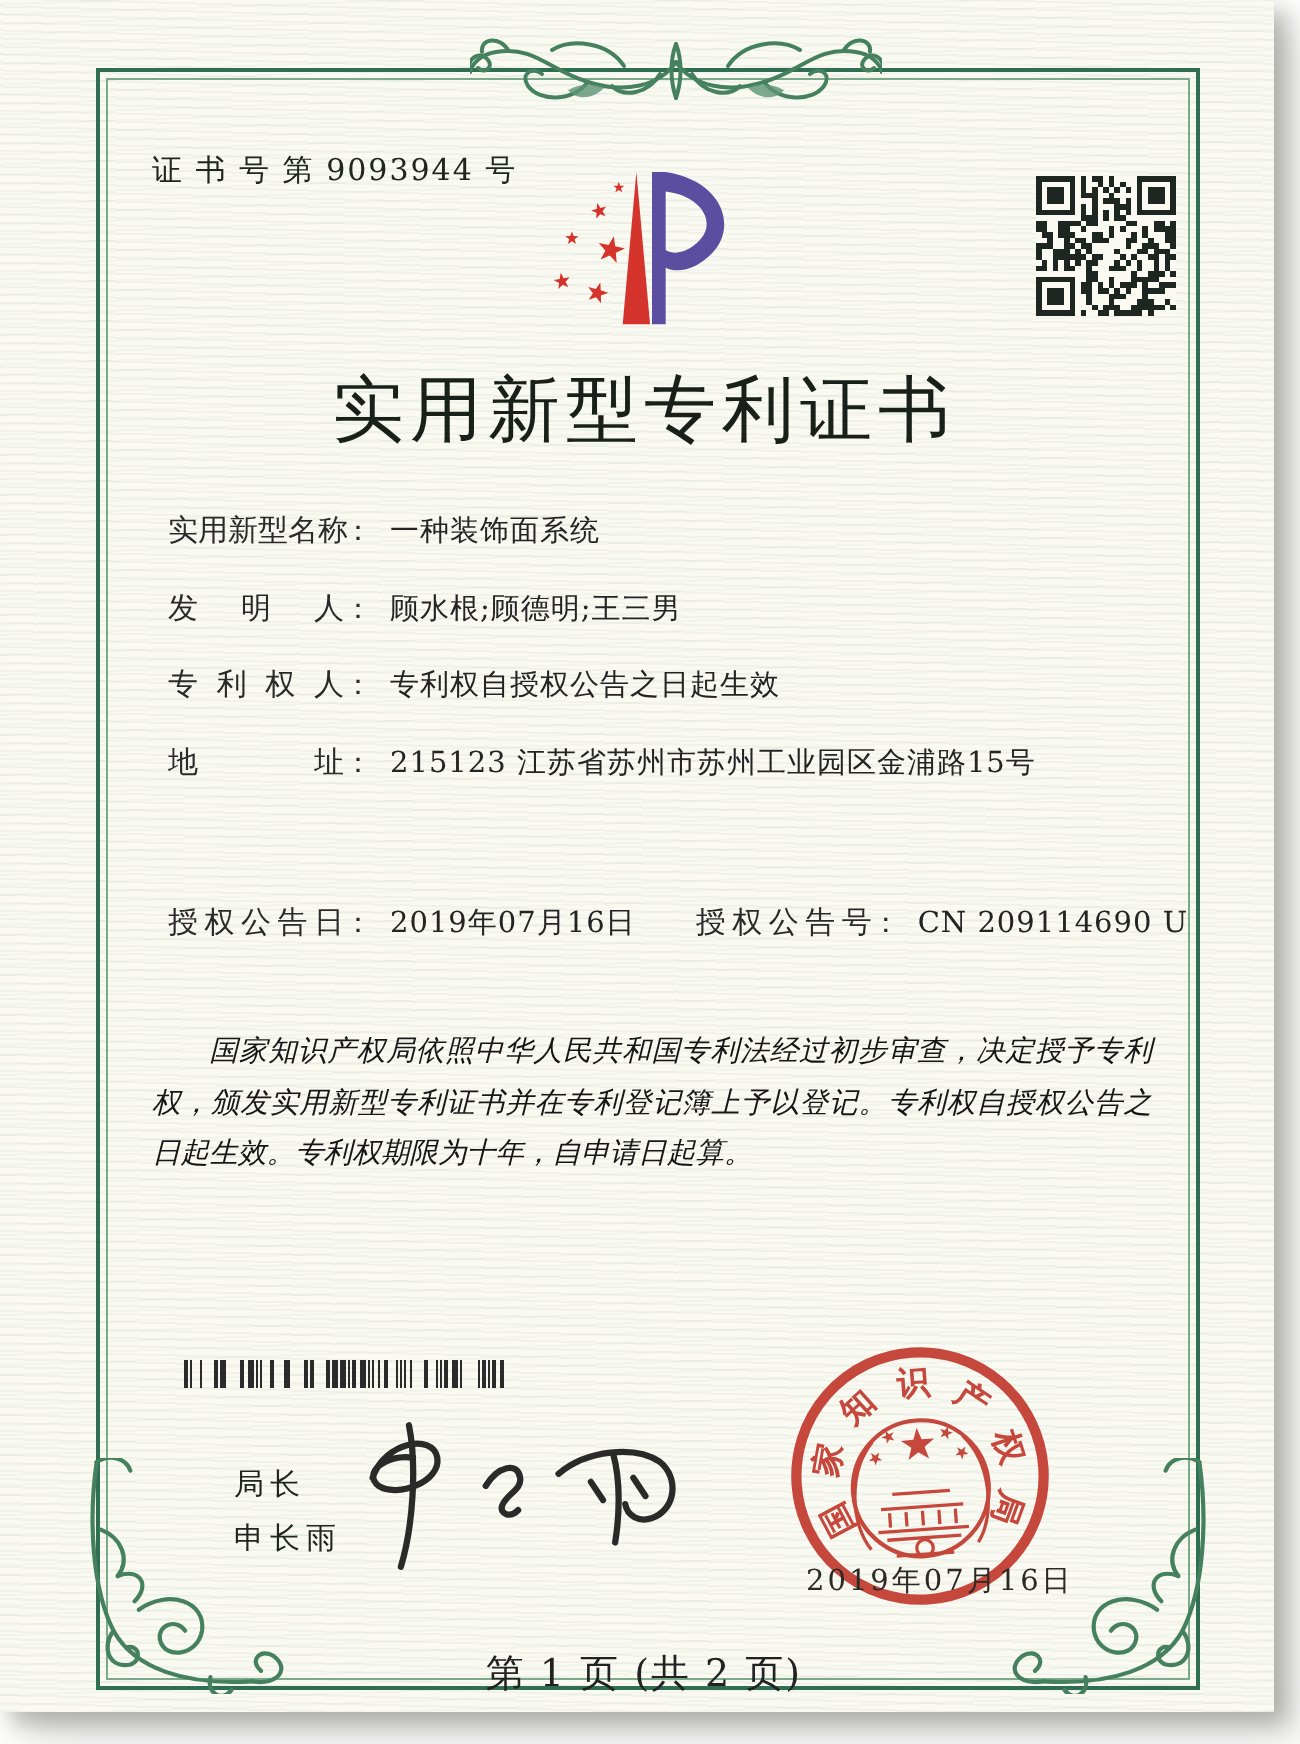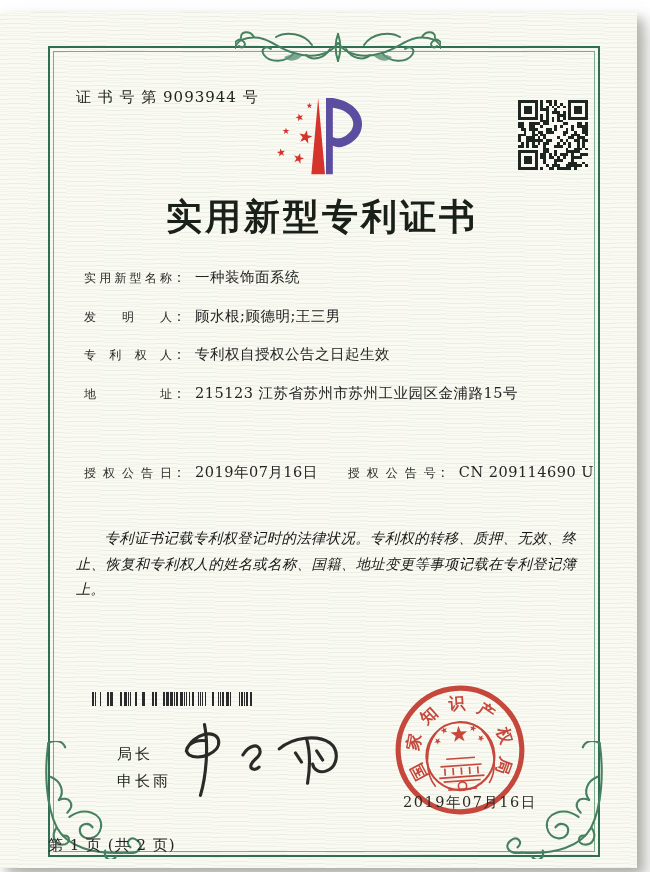--- a/index.html
+++ b/index.html
@@ -1,56 +1,56 @@
 <!DOCTYPE html>
 <html><head>
 <meta charset="utf-8">
 <style>
   html,body{margin:0;padding:0;background:#ffffff;}
   .canvas{position:relative;width:650px;height:872px;background:#ffffff;overflow:hidden;
           font-family:"DejaVu Serif","Liberation Serif",serif;}
-  .paper{position:absolute;left:0;top:12px;width:637px;height:856px;background-color:#fbfaf2;
+  .paper{position:absolute;left:0;top:0;width:637px;height:856px;background-color:#fbfaf2;
          background-image:
            repeating-linear-gradient(1.5deg, rgba(124,168,138,.09) 0 1px, rgba(0,0,0,0) 1px 4px),
            repeating-linear-gradient(-2deg, rgba(124,168,138,.06) 0 1px, rgba(0,0,0,0) 1px 5px);
          box-shadow: 6px 6px 10px rgba(125,125,118,.5), 13px 13px 20px rgba(160,160,152,.35);}
   .b-outer{position:absolute;left:48px;top:34px;width:548px;height:807px;border:2px solid #2f6e52;}
   .b-inner{position:absolute;inset:3px;border:1px solid #7aa98c;}
   .abs{position:absolute;}
   .flourish-top{left:235px;top:8px;width:206px;height:52px;}
   .corner{width:118px;height:118px;top:729px;}
   .corner-l{left:42px;}
   .corner-r{left:488px;transform:scaleX(-1);}
   .orn{stroke:#46815f;stroke-width:2;fill:none;stroke-linecap:round;}
   .cert-no{left:76px;top:76px;font-size:15px;letter-spacing:1px;color:#20251f;}
   .logo{left:272px;top:84px;width:108px;height:84px;}
   .qr{left:518px;top:88px;width:70px;height:70px;}
-  .title{left:48px;top:181px;width:548px;text-align:center;font-size:36px;font-weight:bold;
+  .title{left:48px;top:181px;width:548px;text-align:center;font-size:36px;font-weight:normal;
          letter-spacing:3px;color:#182019;}
   .fields{left:84px;top:256px;width:486px;}
   .field-row{height:38.7px;font-size:14.5px;color:#242424;white-space:nowrap;}
   .pair{display:inline-block;}
   .pair2{margin-left:30px;margin-top:41px;}
   .flabel{display:inline-block;width:88px;text-align:justify;text-align-last:justify;
-          font-size:12px;color:#2a2a2a;}
+          font-size:15px;color:#2a2a2a;}
   .fcolon{margin-right:9px;font-size:14px;color:#2a2a2a;}
   .fvalue{letter-spacing:.5px;}
   .body-text{left:76px;top:514px;width:500px;font-size:14.3px;line-height:25.5px;
              text-align:justify;color:#161616;font-style:italic;}
   .body-text p{margin:0;text-indent:2em;}
   .barcode{left:92px;top:680px;width:162px;height:14px;}
   .director{left:93px;top:729px;font-size:15px;line-height:27px;letter-spacing:3px;color:#20251f;margin-left:24px;}
   .director div{white-space:nowrap;}
   .sig{left:158px;top:702px;width:192px;height:90px;}
   .sig path{stroke:#2a2a28;stroke-width:3.1;fill:none;stroke-linecap:round;stroke-linejoin:round;}
   .seal{left:392px;top:670px;width:136px;height:136px;transform:rotate(-4deg);opacity:.93;}
   .seal .rd{stroke:#c23b30;fill:none;}
   .seal-ch{font-size:16px;font-weight:bold;fill:#c23b30;font-family:"DejaVu Serif","Liberation Serif",serif;}
   .seal-date{left:403px;top:781px;font-size:14.5px;letter-spacing:1.5px;color:#2c2a26;z-index:5;}
-  .footer{left:48px;top:824px;width:548px;text-align:left;font-size:15px;color:#222;letter-spacing:1px;}
+  .footer{left:48px;top:824px;width:548px;text-align:center;font-size:19px;color:#222;letter-spacing:1px;}
 </style>
 </head>
 <body>
 
 <div class="canvas">
   <div class="paper">
 
     
     <svg width="0" height="0" aria-hidden="true">
       <defs>
@@ -346,21 +346,21 @@
     <div class="abs fields" id="fieldsList">
         <div class="field-row"><span class="pair"><span class="flabel">实用新型名称</span><span class="fcolon">：</span><span class="fvalue">一种装饰面系统</span></span></div>
         <div class="field-row"><span class="pair"><span class="flabel">发明人</span><span class="fcolon">：</span><span class="fvalue">顾水根;顾德明;王三男</span></span></div>
         <div class="field-row"><span class="pair"><span class="flabel">专利权人</span><span class="fcolon">：</span><span class="fvalue">专利权自授权公告之日起生效</span></span></div>
         <div class="field-row"><span class="pair"><span class="flabel">地址</span><span class="fcolon">：</span><span class="fvalue">215123 江苏省苏州市苏州工业园区金浦路15号</span></span></div>
         <div class="field-row"><span class="pair"><span class="flabel">授权公告日</span><span class="fcolon">：</span><span class="fvalue">2019年07月16日</span></span><span class="pair pair2"><span class="flabel">授权公告号</span><span class="fcolon">：</span><span class="fvalue">CN 209114690 U</span></span></div>
       </div>
 
     
     <div class="abs body-text">
-      <p>专利证书记载专利权登记时的法律状况。专利权的转移、质押、无效、终止、恢复和专利权人的姓名或名称、国籍、地址变更等事项记载在专利登记簿上。</p>
+      <p>国家知识产权局依照中华人民共和国专利法经过初步审查，决定授予专利权，颁发实用新型专利证书并在专利登记簿上予以登记。专利权自授权公告之日起生效。专利权期限为十年，自申请日起算。</p>
     </div>
 
     
     <svg class="abs barcode" id="barcodeSvg" viewBox="0 0 162 14" preserveAspectRatio="none">
         <rect x="0" y="0" width="2" height="14" fill="#2b2b2b"></rect>
         <rect x="3" y="0" width="1" height="14" fill="#2b2b2b"></rect>
         <rect x="8" y="0" width="1" height="14" fill="#2b2b2b"></rect>
         <rect x="15" y="0" width="2" height="14" fill="#2b2b2b"></rect>
         <rect x="18" y="0" width="3" height="14" fill="#2b2b2b"></rect>
         <rect x="28" y="0" width="2" height="14" fill="#2b2b2b"></rect>

